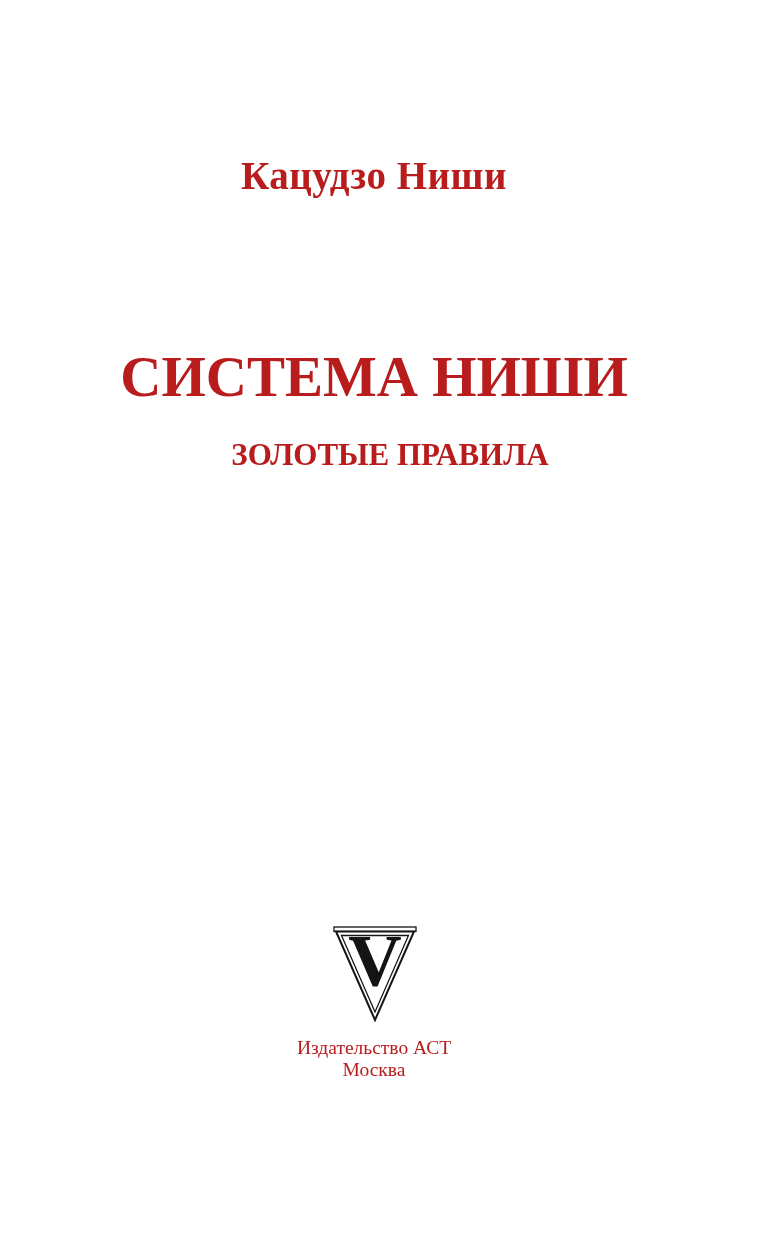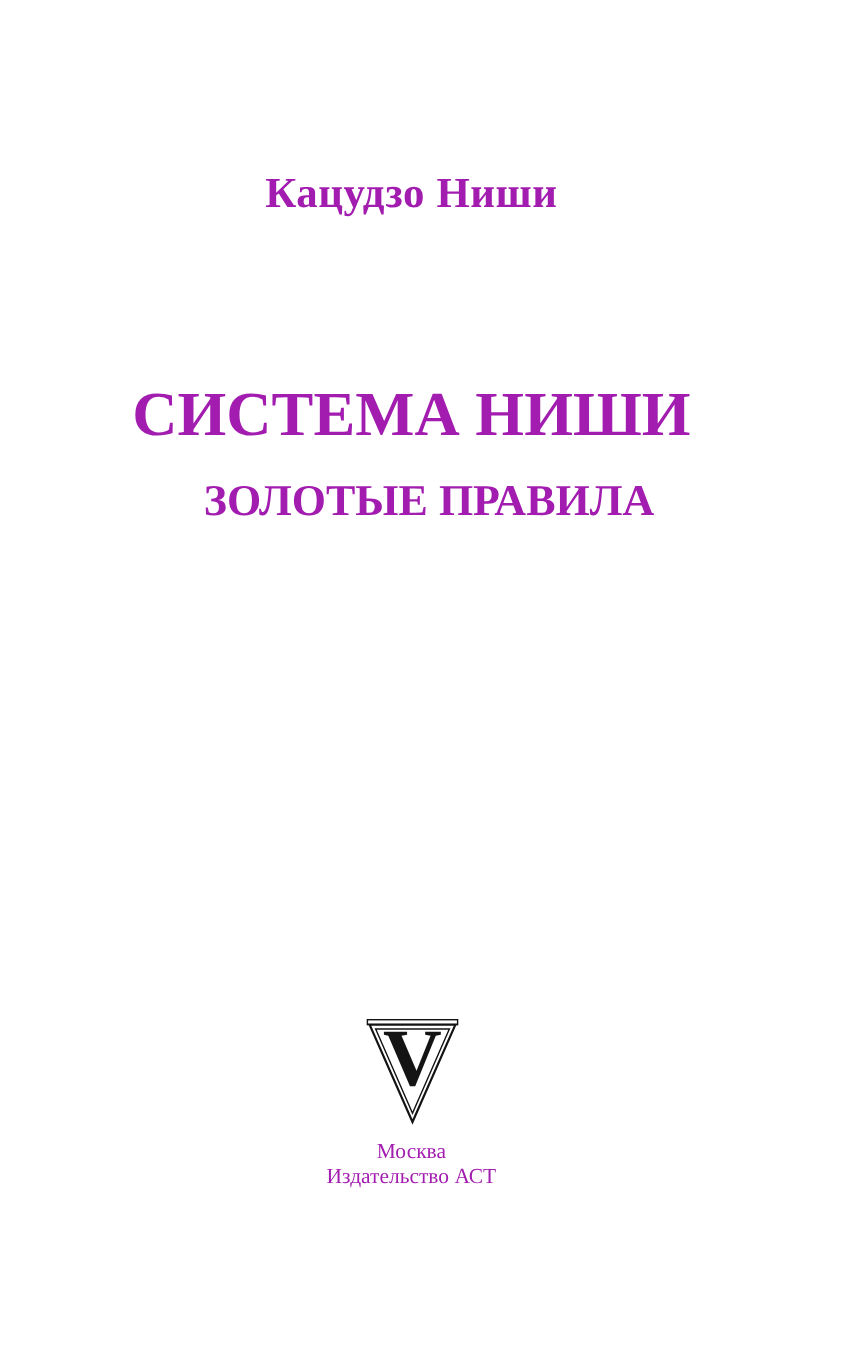--- a/index.html
+++ b/index.html
@@ -7,21 +7,21 @@
     padding: 0;
     background: #ffffff;
   }
   .page {
     position: relative;
     width: 768px;
     height: 1241px;
     background: #ffffff;
     overflow: hidden;
     font-family: "Liberation Serif", "DejaVu Serif", serif;
-    color: #a21caf;
+    color: #b91c1c;
   }
   .centered {
     position: absolute;
     left: 0;
     right: 20px; 
     text-align: center;
   }
   .author {
     top: 156px;
     font-size: 39px;
@@ -30,21 +30,21 @@
     letter-spacing: 0.5px;
   }
   .title {
     top: 348px;
     font-size: 57px;
     font-weight: bold;
     line-height: 1;
   }
   .subtitle {
     top: 429px;
-    font-size: 40px;
+    font-size: 31px;
     font-weight: bold;
     line-height: 51px;
     padding-left: 32px;
   }
   .logo {
     position: absolute;
     top: 925px;
     left: 330px;
     width: 90px;
     height: 105px;
@@ -78,17 +78,17 @@
     <rect x="4" y="2" width="82" height="4.5" fill="#ffffff" stroke="#141414" stroke-width="1.3"></rect>
 
     <polygon points="6,6.5 84,6.5 45,95" fill="#ffffff" stroke="#141414" stroke-width="2"></polygon>
 
     <polygon points="11.5,10.5 78.5,10.5 45,87" fill="#ffffff" stroke="#141414" stroke-width="1.3"></polygon>
 
     <text x="45" y="61" text-anchor="middle" font-size="74" fill="#141414" class="logo-letter">V</text>
   </svg>
 
   <div class="centered imprint">
+    <div>Издательство АСТ</div>
     <div>Москва</div>
-    <div>Издательство АСТ</div>
   </div>
 
 </div>
 
 </body></html>

